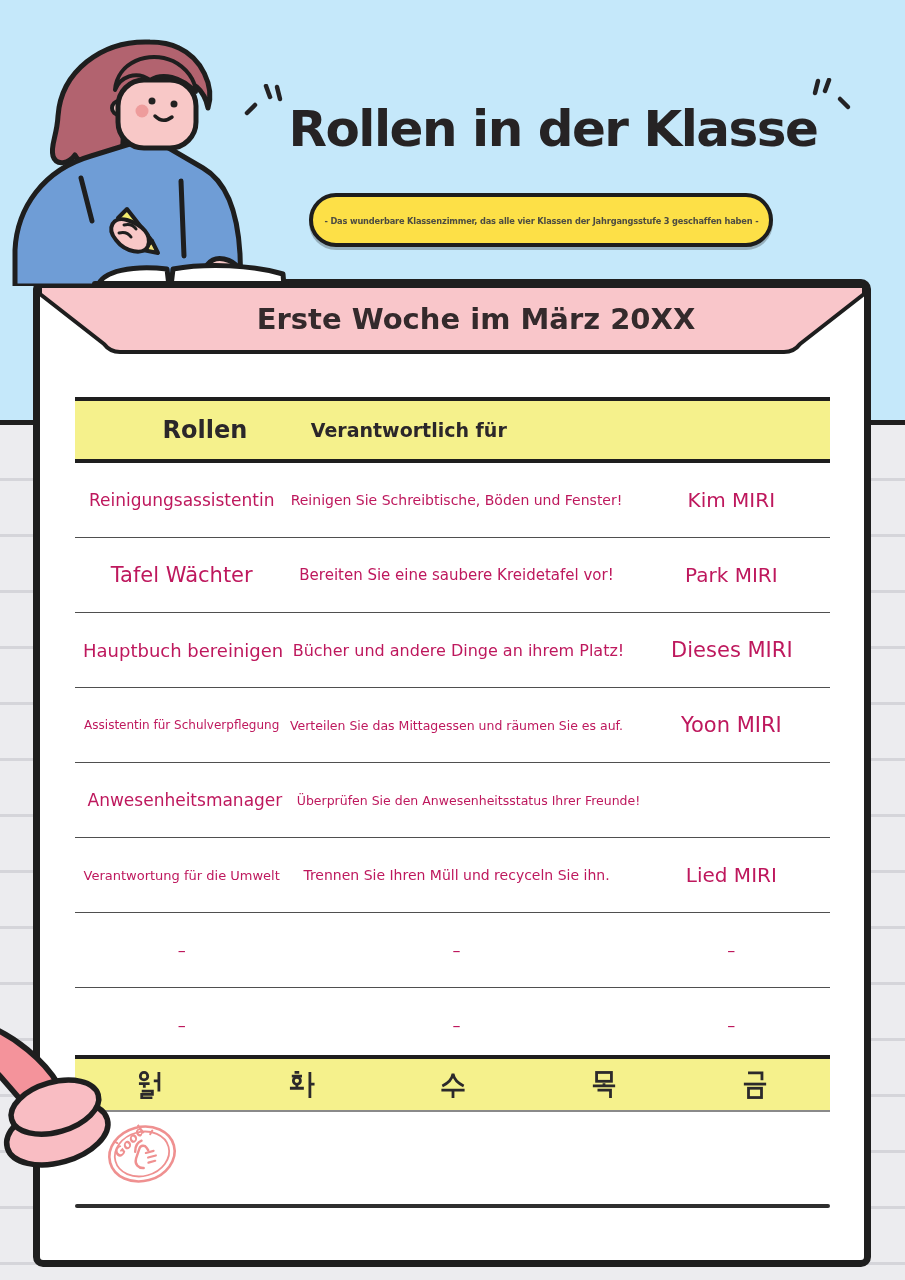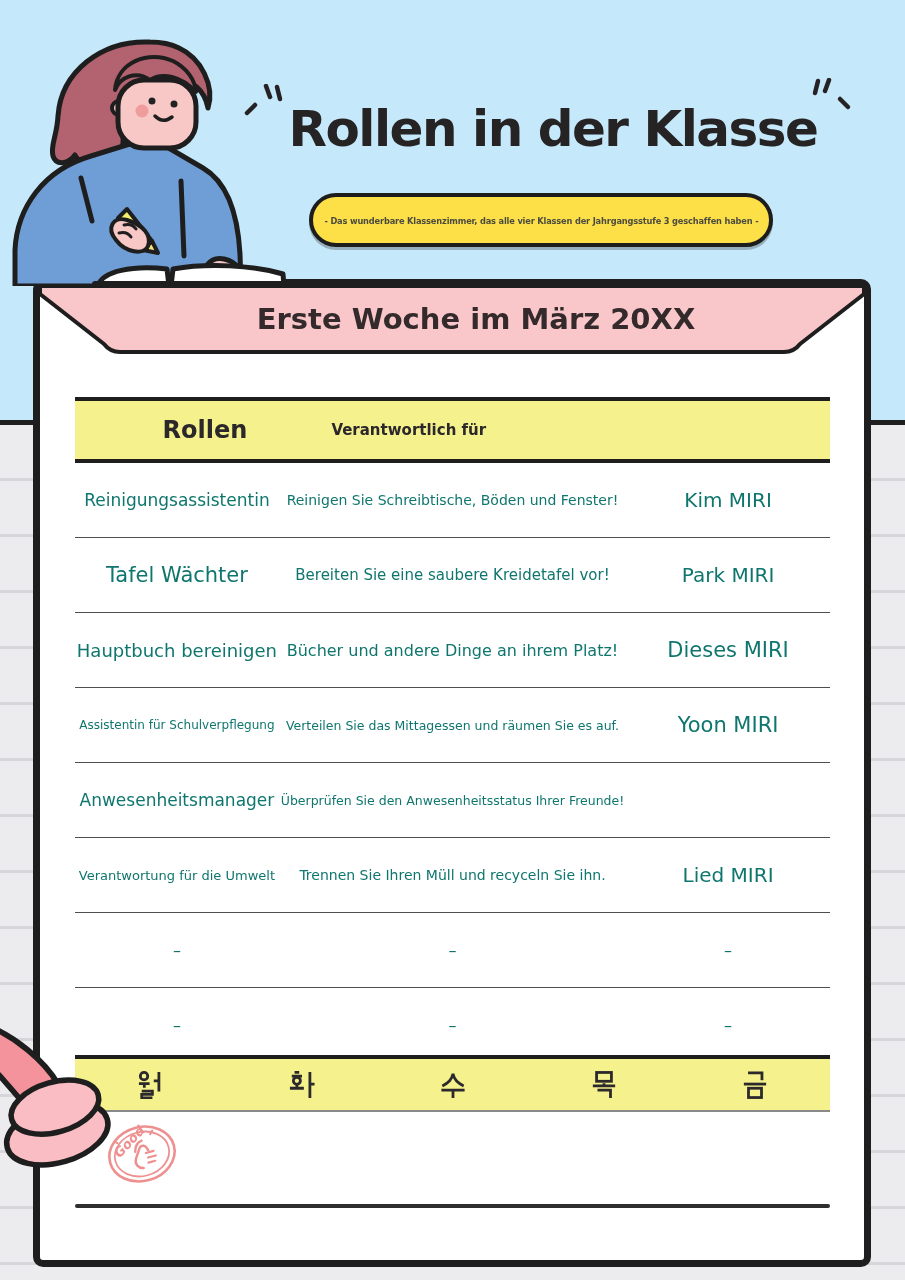--- a/index.html
+++ b/index.html
@@ -27,26 +27,26 @@
   .card-inner{position:relative;width:824px;height:974px;}
   .week-label{left:0;top:16px;width:824px;text-align:center;font-size:29px;font-weight:700;
               color:#342a2c;z-index:3;margin-left:24px;}
 
   .thead{left:35px;top:111px;width:755px;height:66px;background:#f5f18c;box-sizing:border-box;
          border-top:4px solid #1e1e1e;border-bottom:4px solid #1e1e1e;display:flex;align-items:center;}
   .col1{width:27%;text-align:center;}
   .col2{width:46%;text-align:center;}
   .col3{width:27%;text-align:center;}
   .thead .col1,.thead .col2{font-size:24px;font-weight:700;color:#2b272a;margin-left:28px;}
-  .thead .col3{font-size:15px;font-weight:700;color:#2b272a;}
+  .thead .col3{font-size:19px;font-weight:700;color:#2b272a;}
 
   .rows{left:35px;top:177px;width:755px;}
   .trow{height:74px;display:flex;align-items:center;border-bottom:1.6px solid #4f4f4f;}
   .trow:last-child{border-bottom:none;}
-  .cell{color:#0f766e;white-space:nowrap;overflow:visible;}
+  .cell{color:#be185d;white-space:nowrap;overflow:visible;margin-left:8px;}
   .person{font-size:20px;font-weight:500;}
   .fs12{font-size:12px;} .fs125{font-size:12.5px;} .fs13{font-size:13px;} .fs14{font-size:14px;}
   .fs15{font-size:15px;} .fs16{font-size:16px;} .fs17{font-size:17px;} .fs18{font-size:18px;}
   .fs21{font-size:21px;}
 
   .weekband{left:35px;top:769px;width:755px;height:57px;background:#f5f18c;box-sizing:border-box;
             border-top:4px solid #1e1e1e;border-bottom:2px solid #8a8a8a;display:flex;}
   .wday{width:20%;display:flex;align-items:center;justify-content:center;}
   .wday svg{height:28px;width:26px;}
   .wday path,.wday rect,.wday circle{stroke:#2b292b;stroke-width:3;fill:none;}

